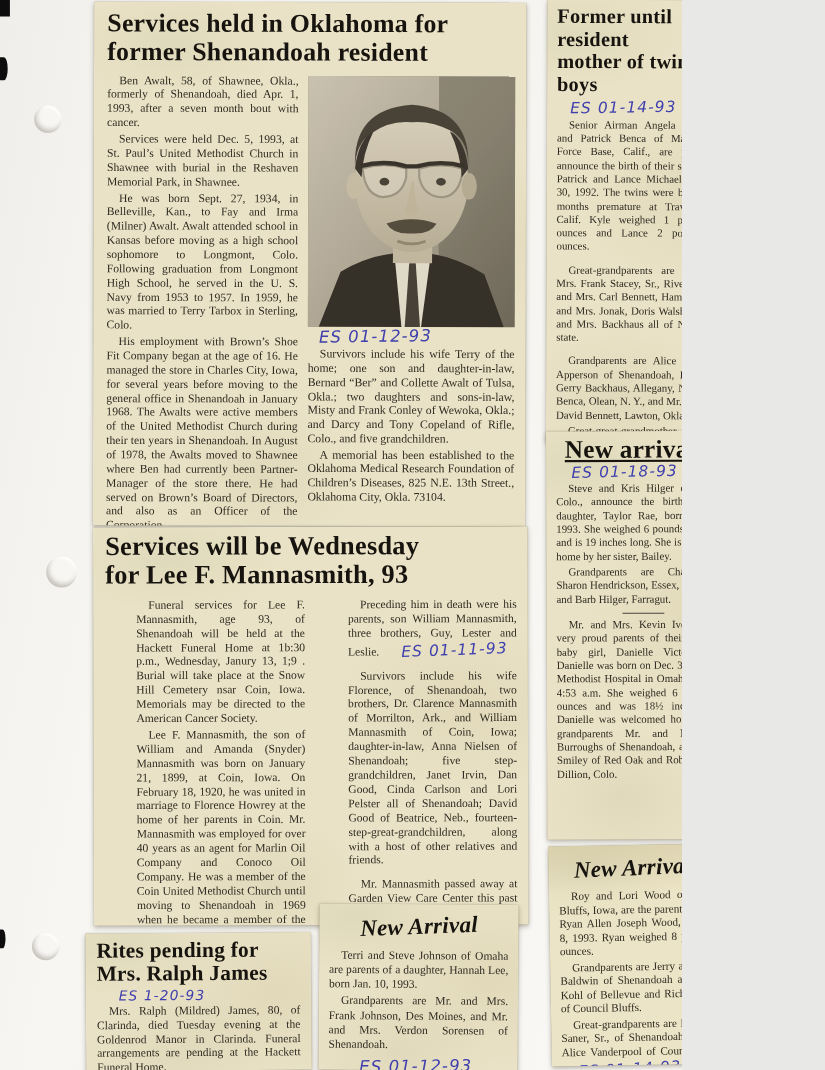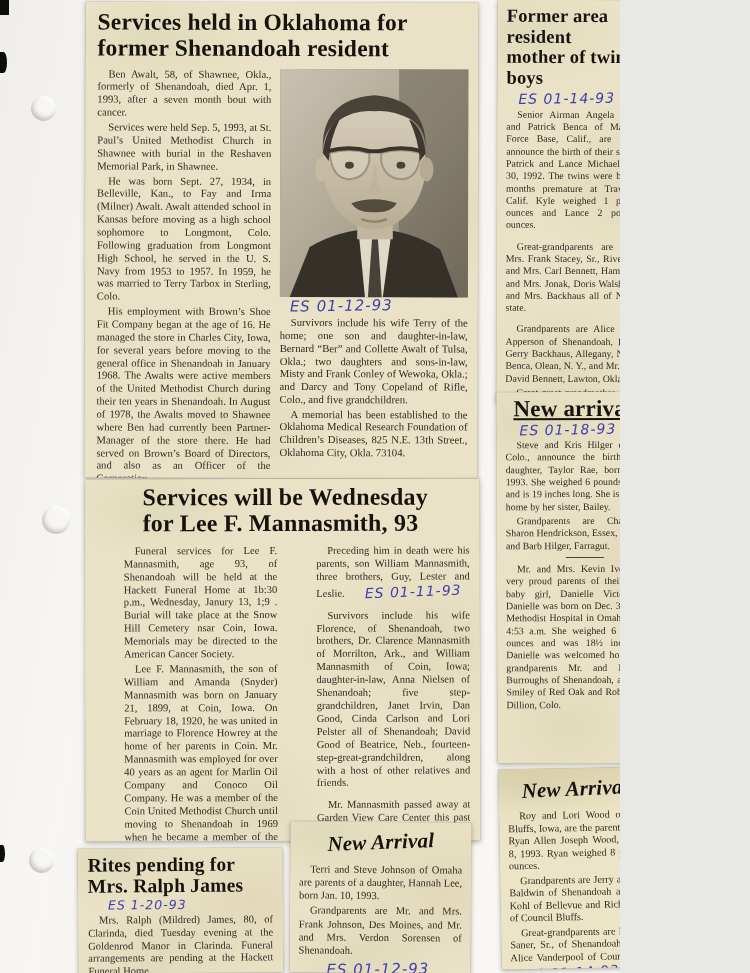--- a/index.html
+++ b/index.html
@@ -35,21 +35,21 @@
   .clip-awalt .headline{font-size:23.5px;line-height:1.12;margin-bottom:7px;}
   .clip-awalt .cols{gap:9px;}
   .awalt-c1{width:174px;flex:none;font-size:10.6px;line-height:1.215;}
   .awalt-c2{flex:1;font-size:10.7px;line-height:1.19;}
   .photo{width:100%;height:228px;display:block;background:#9a927f;}
   .caption{text-align:center;font-weight:bold;font-style:italic;font-size:13.5px;margin:2px 0 0;}
   .awalt-hand{display:block;font-size:15px;margin:0 0 2px 10px;transform:rotate(-1deg);}
 
   
   .clip-mann{left:85px;top:479px;width:395px;height:362px;padding:5px 10px 4px 11px;box-sizing:border-box;transform:rotate(-.15deg);z-index:0;}
-  .clip-mann .headline{font-size:24px;line-height:1.1;margin-bottom:8px;margin-left:47px;}
+  .clip-mann .headline{font-size:24px;line-height:1.1;margin-bottom:8px;}
   .clip-mann .cols{gap:11px;}
   .mann-col{flex:1;font-size:10.55px;line-height:1.225;margin-left:28px;}
   .mann-hand{font-size:14px;transform:rotate(-2deg);display:inline-block;margin-left:6px;}
   .gap-top{margin-top:9px !important;}
 
   
   .clip-james{left:78px;top:848px;width:205px;height:125px;padding:6px 10px;box-sizing:border-box;transform:rotate(-.4deg);}
   .clip-james .headline{font-size:19.5px;line-height:1.08;}
   .james-hand{display:block;font-size:12.5px;margin:1px 0 2px 20px;}
   .clip-james .body{font-size:10.5px;line-height:1.22;}
@@ -95,21 +95,21 @@
   <div class="hole" style="left:29px;top:848px;width:25px;height:25px;"></div>
 
   <div class="clip clip-awalt">
     <div class="headline">
       <div>Services held in Oklahoma for</div>
       <div>former Shenandoah resident</div>
     </div>
     <div class="cols">
       <div class="awalt-c1 body">
         <p>Ben Awalt, 58, of Shawnee, Okla., formerly of Shenandoah, died Apr. 1, 1993, after a seven month bout with cancer.</p>
-        <p>Services were held Sep. 5, 1993, at St. Paul’s United Methodist Church in Shawnee with burial in the Reshaven Memorial Park, in Shawnee.</p>
+        <p>Services were held Dec. 5, 1993, at St. Paul’s United Methodist Church in Shawnee with burial in the Reshaven Memorial Park, in Shawnee.</p>
         <p>He was born Sept. 27, 1934, in Belleville, Kan., to Fay and Irma (Milner) Awalt. Awalt attended school in Kansas before moving as a high school sophomore to Longmont, Colo. Following graduation from Longmont High School, he served in the U. S. Navy from 1953 to 1957. In 1959, he was married to Terry Tarbox in Sterling, Colo.</p>
         <p>His employment with Brown’s Shoe Fit Company began at the age of 16. He managed the store in Charles City, Iowa, for several years before moving to the general office in Shenandoah in January 1968. The Awalts were active members of the United Methodist Church during their ten years in Shenandoah. In August of 1978, the Awalts moved to Shawnee where Ben had currently been Partner-Manager of the store there. He had served on Brown’s Board of Directors, and also as an Officer of the Corporation.</p>
       </div>
       <div class="awalt-c2 body">
         <svg class="photo" viewBox="0 0 190 228" preserveAspectRatio="none">
           <defs>
             <linearGradient id="pbg" x1="0" y1="0" x2="1" y2="1">
               <stop offset="0" stop-color="#c7bfad"></stop>
                 <stop offset=".55" stop-color="#a79f8c"></stop>
                 <stop offset="1" stop-color="#6e6757"></stop>
@@ -192,21 +192,21 @@
     <div class="headline">New Arrival</div>
     <div class="body">
       <p>Terri and Steve Johnson of Omaha are parents of a daughter, Hannah Lee, born Jan. 10, 1993.</p>
       <p>Grandparents are Mr. and Mrs. Frank Johnson, Des Moines, and Mr. and Mrs. Verdon Sorensen of Shenandoah.</p>
     </div>
     <span class="hand johnson-hand">ES 01-12-93</span>
   </div>
 
   <div class="clip clip-benca">
     <div class="headline">
-      <div>Former area resident</div>
+      <div>Former until resident</div>
       <div>mother of twin boys</div>
     </div>
     <span class="hand benca-hand">ES 01-14-93</span>
     <div class="body">
       <p>Senior Airman Angela (Bennett) and Patrick Benca of Mather Air Force Base, Calif., are proud to announce the birth of their sons, Kyle Patrick and Lance Michael on Dec. 30, 1992. The twins were born three months premature at Travis AFB, Calif. Kyle weighed 1 pound 15 ounces and Lance 2 pounds 15 ounces.</p>
       <p class="gap-top">Great-grandparents are Mr. and Mrs. Frank Stacey, Sr., Riverton, Mr. and Mrs. Carl Bennett, Hamburg, Mr. and Mrs. Jonak, Doris Walsh and Mr. and Mrs. Backhaus all of New York state.</p>
       <p class="gap-top">Grandparents are Alice and Bob Apperson of Shenandoah, Patty and Gerry Backhaus, Allegany, N. Y., Jim Benca, Olean, N. Y., and Mr. and Mrs. David Bennett, Lawton, Okla.</p>
       <p>Great-great-grandmother is Mrs. Olson, also of New York state.</p>
     </div>
   </div>

